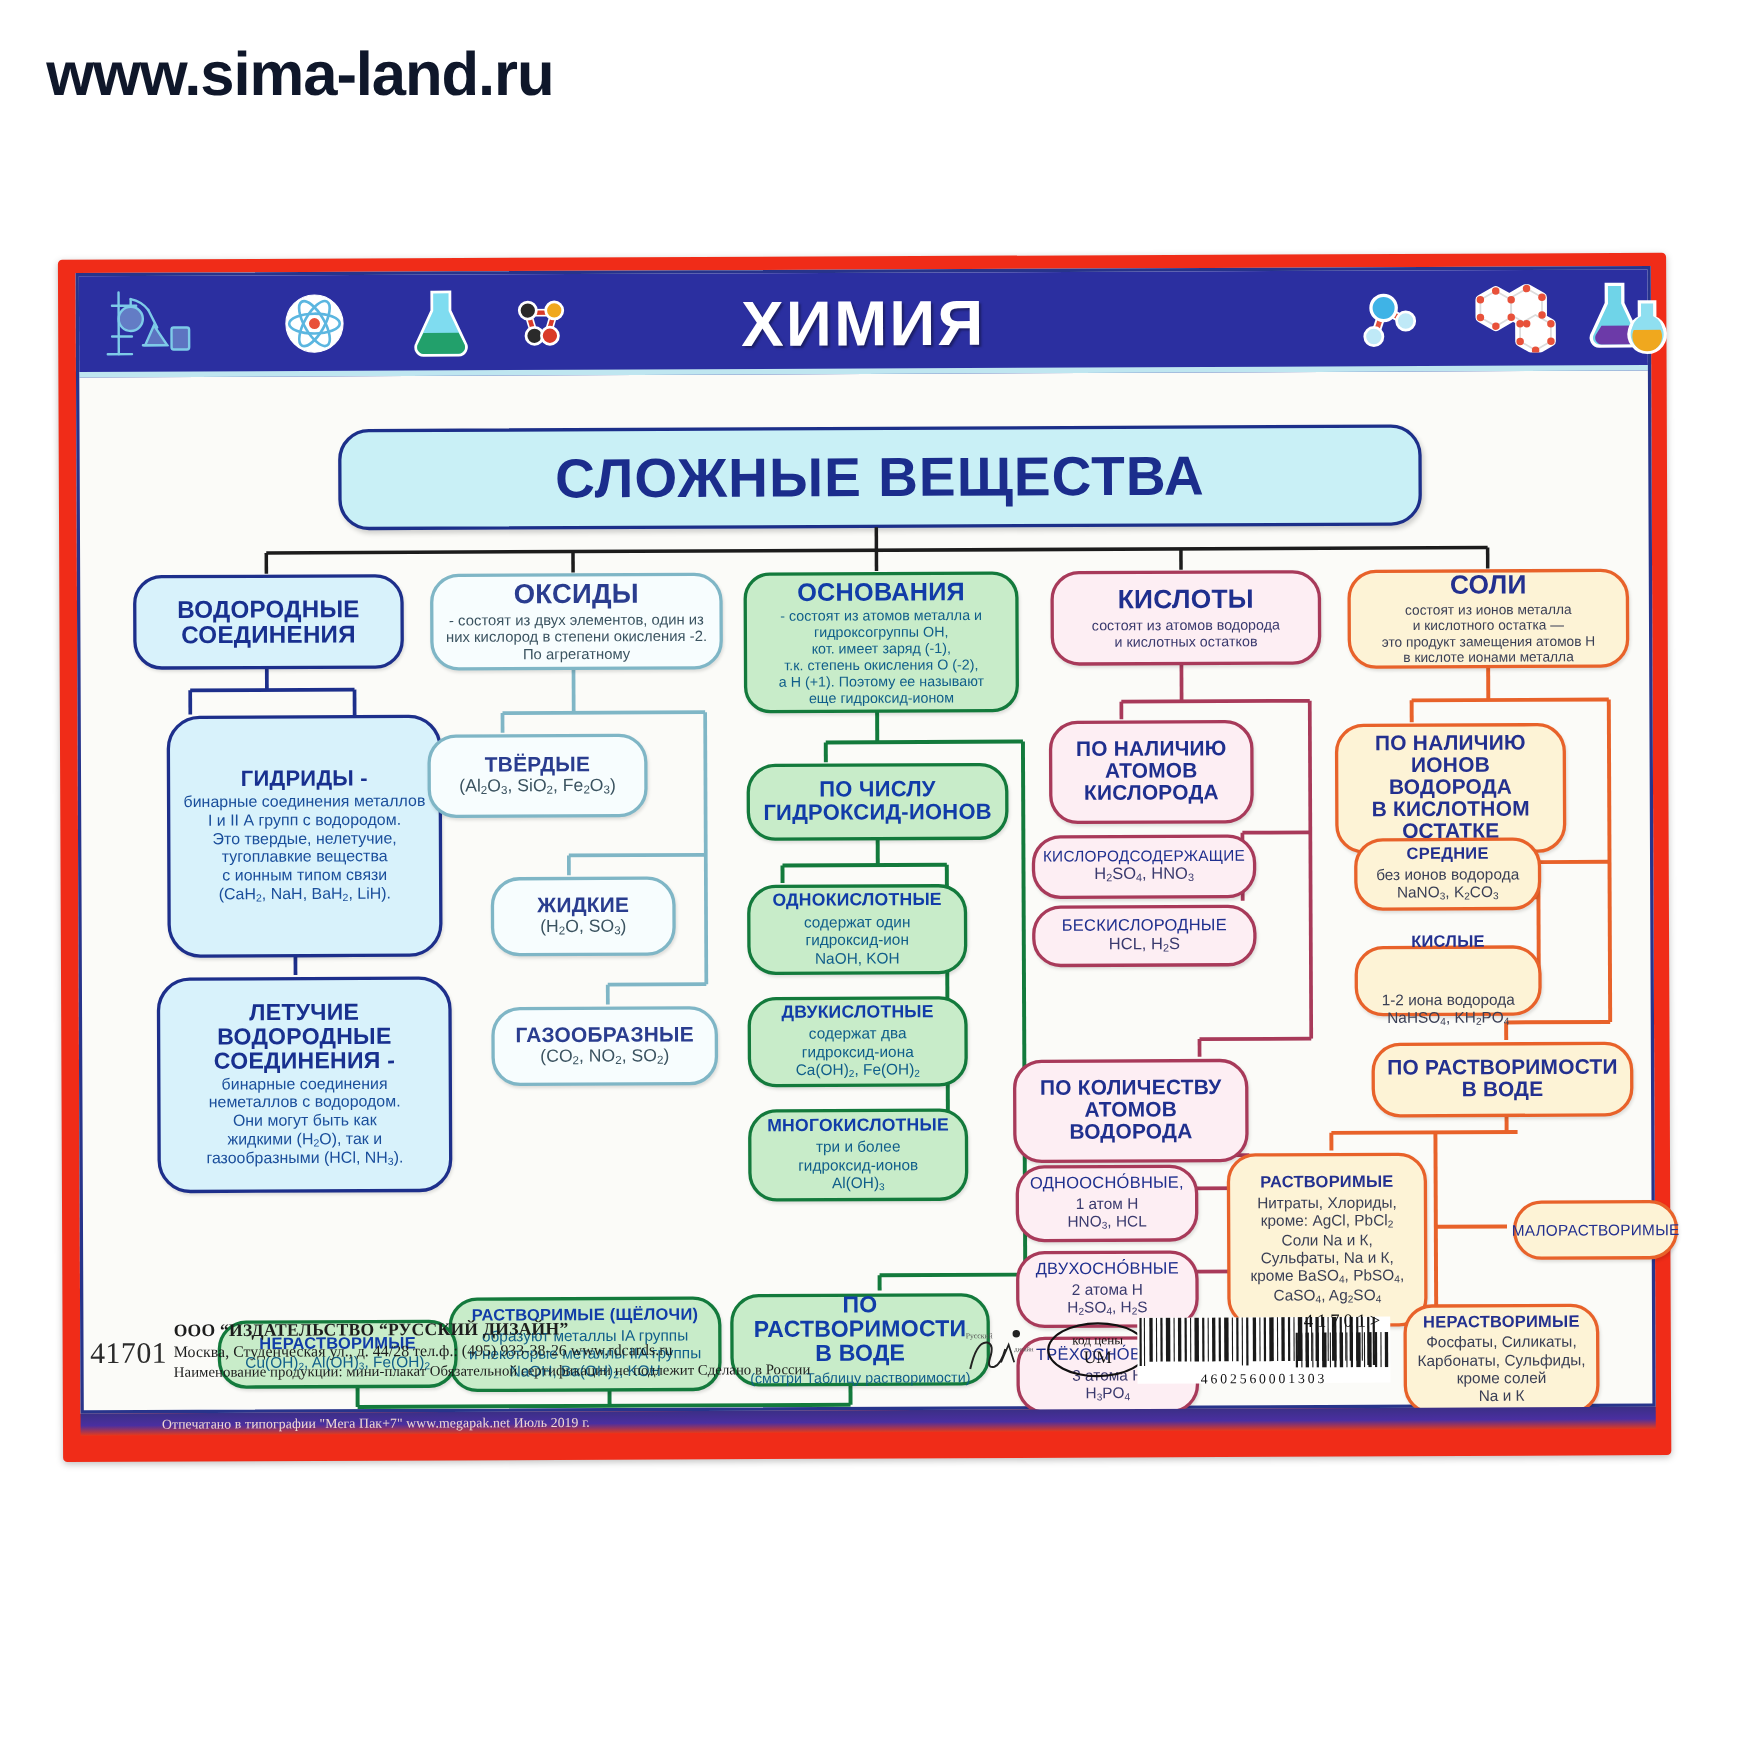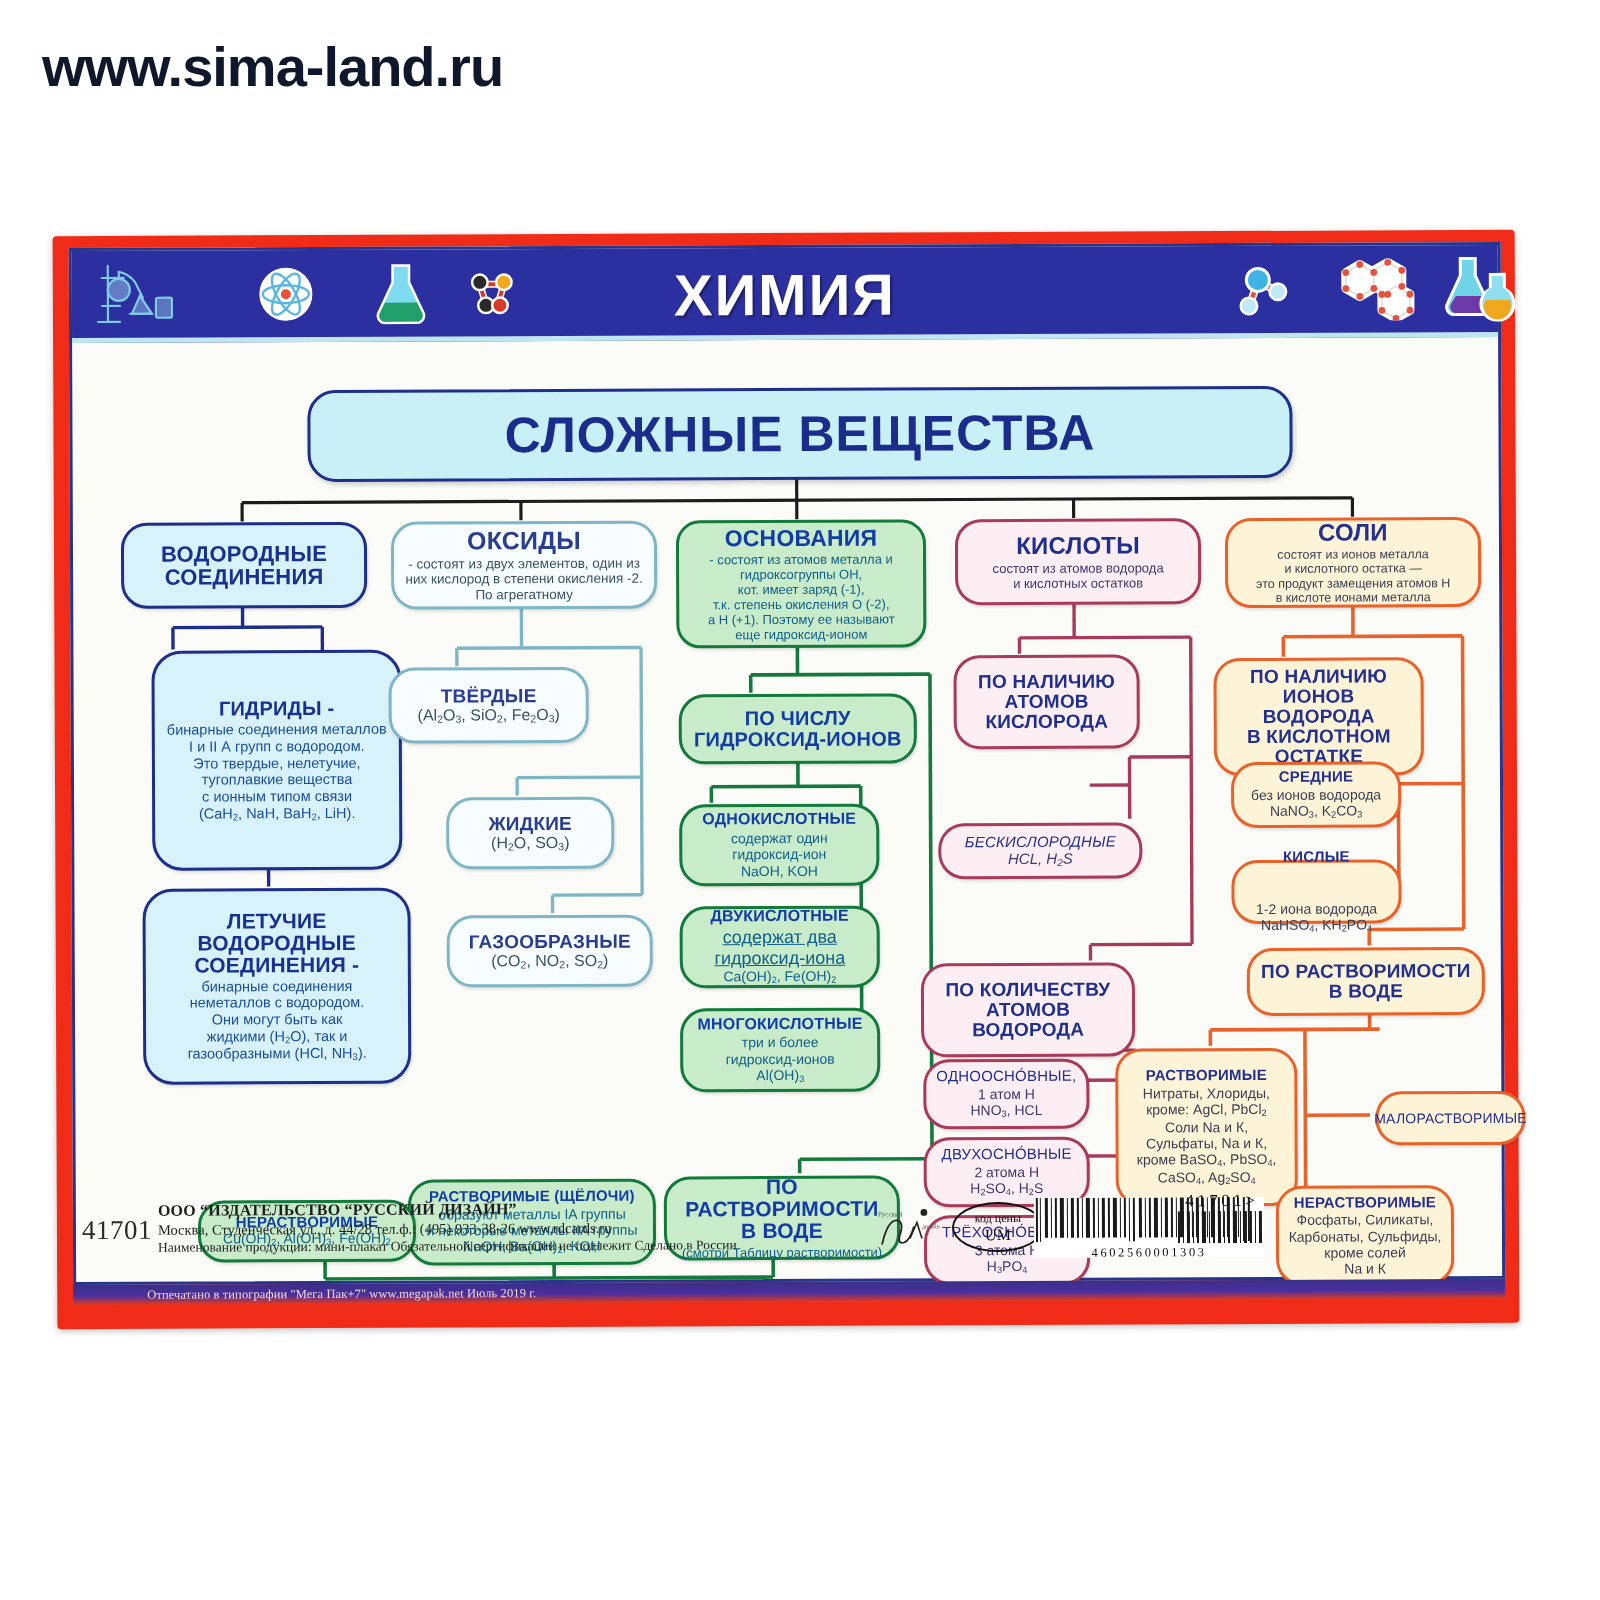--- a/index.html
+++ b/index.html
@@ -431,21 +431,21 @@
       </div>
 
       <div class="node green" style="left:605px; top:556px; width:200px; height:82px;">
         <div class="t" style="font-size:16px;">ОДНОКИСЛОТНЫЕ</div>
         <div class="d" style="font-size:14px;">содержат один<br>гидроксид-ион</div>
         <div class="f" style="font-size:14px;">NaOH, KOH</div>
       </div>
 
       <div class="node green" style="left:605px; top:658px; width:200px; height:82px;">
         <div class="t" style="font-size:16px;">ДВУКИСЛОТНЫЕ</div>
-        <div class="d" style="font-size:18px;text-decoration:underline;">содержат два<br>гидроксид-иона</div>
+        <div class="d" style="font-size:14px;">содержат два<br>гидроксид-иона</div>
         <div class="f" style="font-size:14px;">Ca(OH)<sub>2</sub>, Fe(OH)<sub>2</sub></div>
       </div>
 
       <div class="node green" style="left:605px; top:760px; width:200px; height:84px;">
         <div class="t" style="font-size:16px;">МНОГОКИСЛОТНЫЕ</div>
         <div class="d" style="font-size:14px;">три и более<br>гидроксид-ионов</div>
         <div class="f" style="font-size:14px;">Al(OH)<sub>3</sub></div>
       </div>
 
       <div class="node green" style="left:588px; top:928px; width:236px; height:84px;">
@@ -470,22 +470,26 @@
         <div class="t" style="font-size:24px;">КИСЛОТЫ</div>
         <div class="d" style="font-size:13px;">состоят из атомов водорода<br>и кислотных остатков</div>
       </div>
 
       <div class="node pink" style="left:880px; top:408px; width:186px; height:94px;">
         <div class="t" style="font-size:19px;">
           ПО НАЛИЧИЮ<br>АТОМОВ<br>КИСЛОРОДА
         </div>
       </div>
 
-
-      <div class="node pink" style="left:864px; top:576px; width:204px; height:56px;font-style:italic;">
+      <div class="node pink" style="left:864px; top:512px; width:204px; height:58px;">
+        <div class="t" style="font-size:14px; font-weight:400;">КИСЛОРОДСОДЕРЖАЩИЕ</div>
+        <div class="f" style="font-size:15px;">H<sub>2</sub>SO<sub>4</sub>, HNO<sub>3</sub></div>
+      </div>
+
+      <div class="node pink" style="left:864px; top:576px; width:204px; height:56px;">
         <div class="t" style="font-size:15px; font-weight:400;">БЕСКИСЛОРОДНЫЕ</div>
         <div class="f" style="font-size:15px;">HCL, H<sub>2</sub>S</div>
       </div>
 
       <div class="node pink" style="left:846px; top:716px; width:214px; height:94px;">
         <div class="t" style="font-size:19px;">
           ПО КОЛИЧЕСТВУ<br>АТОМОВ<br>ВОДОРОДА
         </div>
       </div>
 

